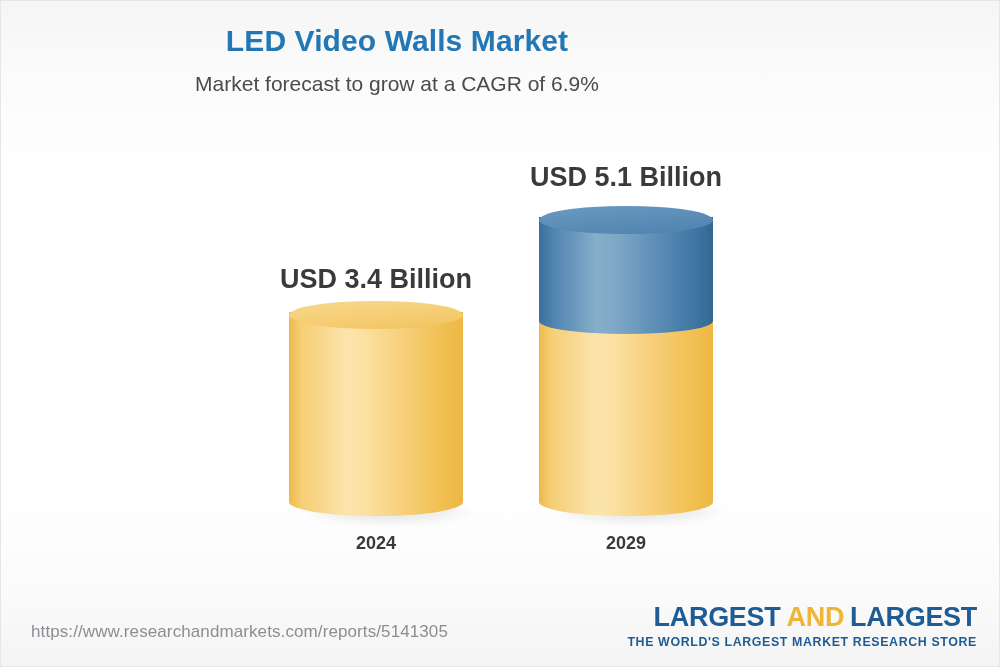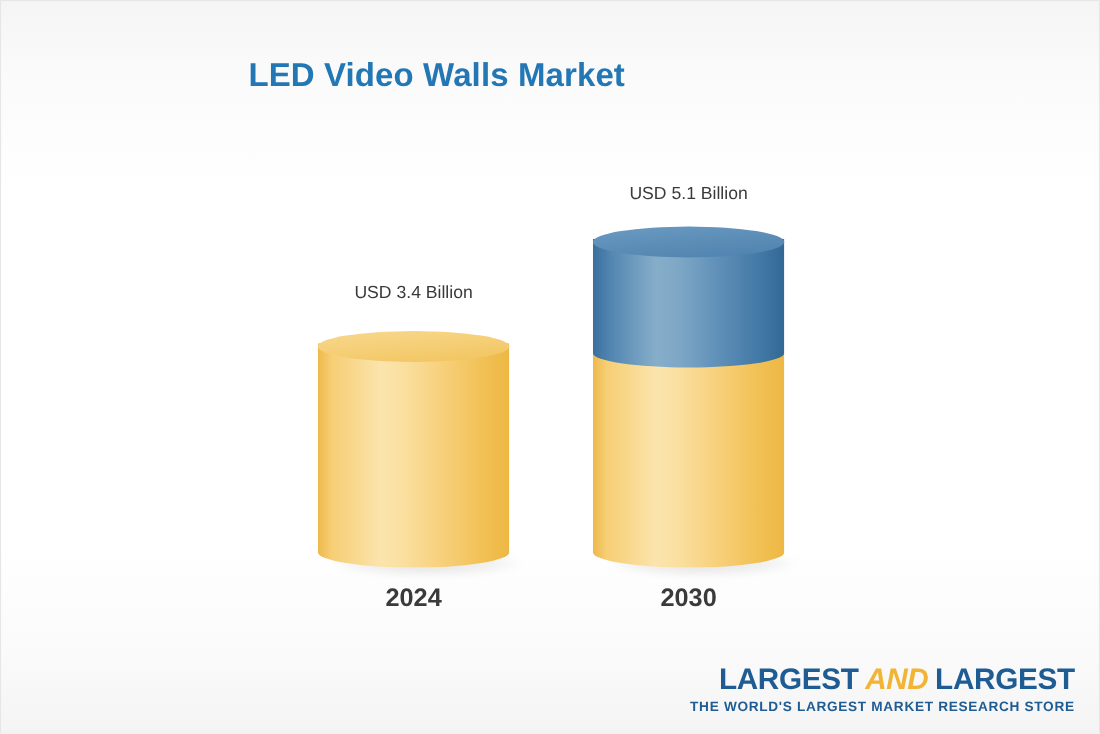--- a/index.html
+++ b/index.html
@@ -30,21 +30,21 @@
     overflow: hidden;
   }
 
   
   .header {
     position: absolute;
     top: 0;
     left: 0;
     width: 792px;
     text-align: center;
-    padding-top: 48px;
+    padding-top: 20px;
   }
   .chart-title {
     margin: 0;
     font-size: 30px;
     font-weight: bold;
     color: #2377b4;
     letter-spacing: 0.1px;
     line-height: 40px;
   }
   .chart-subtitle {
@@ -69,34 +69,34 @@
     position: absolute;
     width: 260px;
   }
   .col-a { left: 245px; }
   .col-b { left: 495px; }
 
   .value-label {
     position: absolute;
     width: 260px;
     text-align: center;
-    font-size: 16px;
-    font-weight: normal;
+    font-size: 27px;
+    font-weight: bold;
     color: #3a3a3a;
     line-height: 26px;
   }
-  .col-a .value-label { top: 113px; }
+  .col-a .value-label { top: 125px; }
   .col-b .value-label { top: 23px; }
 
   .year-label {
     position: absolute;
     top: 388px;
     width: 260px;
     text-align: center;
-    font-size: 23px;
+    font-size: 18px;
     font-weight: bold;
     color: #3a3a3a;
     line-height: 28px;
   }
 
   
   .cyl {
     position: absolute;
     left: 43px;
     width: 174px;
@@ -189,38 +189,39 @@
     text-align: right;
   }
   .logo-main {
     font-size: 27px;
     font-weight: bold;
     color: #1f5c93;
     letter-spacing: -0.3px;
     line-height: 30px;
     white-space: nowrap;
   }
-  .logo-and { color: #f1b434; font-style: italic; }
+  .logo-and { color: #f1b434; }
   .logo-tag {
     font-size: 12.4px;
     font-weight: bold;
     color: #1f5c93;
     letter-spacing: 0.62px;
     line-height: 16px;
     white-space: nowrap;
     padding-top: 2px;
   }
 </style>
 </head>
 <body>
 
 <div id="infographic">
 
   <div class="header">
     <h1 class="chart-title">LED Video Walls Market</h1>
+    <h2 class="chart-subtitle">Market forecast to grow at a CAGR of 6.9%</h2>
   </div>
 
   <div class="plot">
 
     <div class="col col-a">
       <div class="value-label">USD 3.4 Billion</div>
 
       <div class="cyl cyl-a">
         <div class="cyl-shadow"></div>
         <div class="cyl-body">
@@ -239,24 +240,25 @@
         <div class="cyl-shadow"></div>
         <div class="cyl-body">
 
           <div class="seg seg-yellow" style="top:104px; bottom:0;"></div>
 
           <div class="seg seg-blue" style="top:0; height:117px; border-bottom-left-radius:87px 13px; border-bottom-right-radius:87px 13px;"></div>
         </div>
         <div class="cap cap-blue"></div>
       </div>
 
-      <div class="year-label">2030</div>
+      <div class="year-label">2029</div>
     </div>
 
   </div>
 
+  <div class="footer-url">https://www.researchandmarkets.com/reports/5141305</div>
 
   <div class="logo">
     <div class="logo-main"><span>LARGEST</span><span class="logo-and" style="padding:0 6px">AND</span><span>LARGEST</span></div>
     <div class="logo-tag">THE WORLD'S LARGEST MARKET RESEARCH STORE</div>
   </div>
 
 </div>
 
 </body></html>

